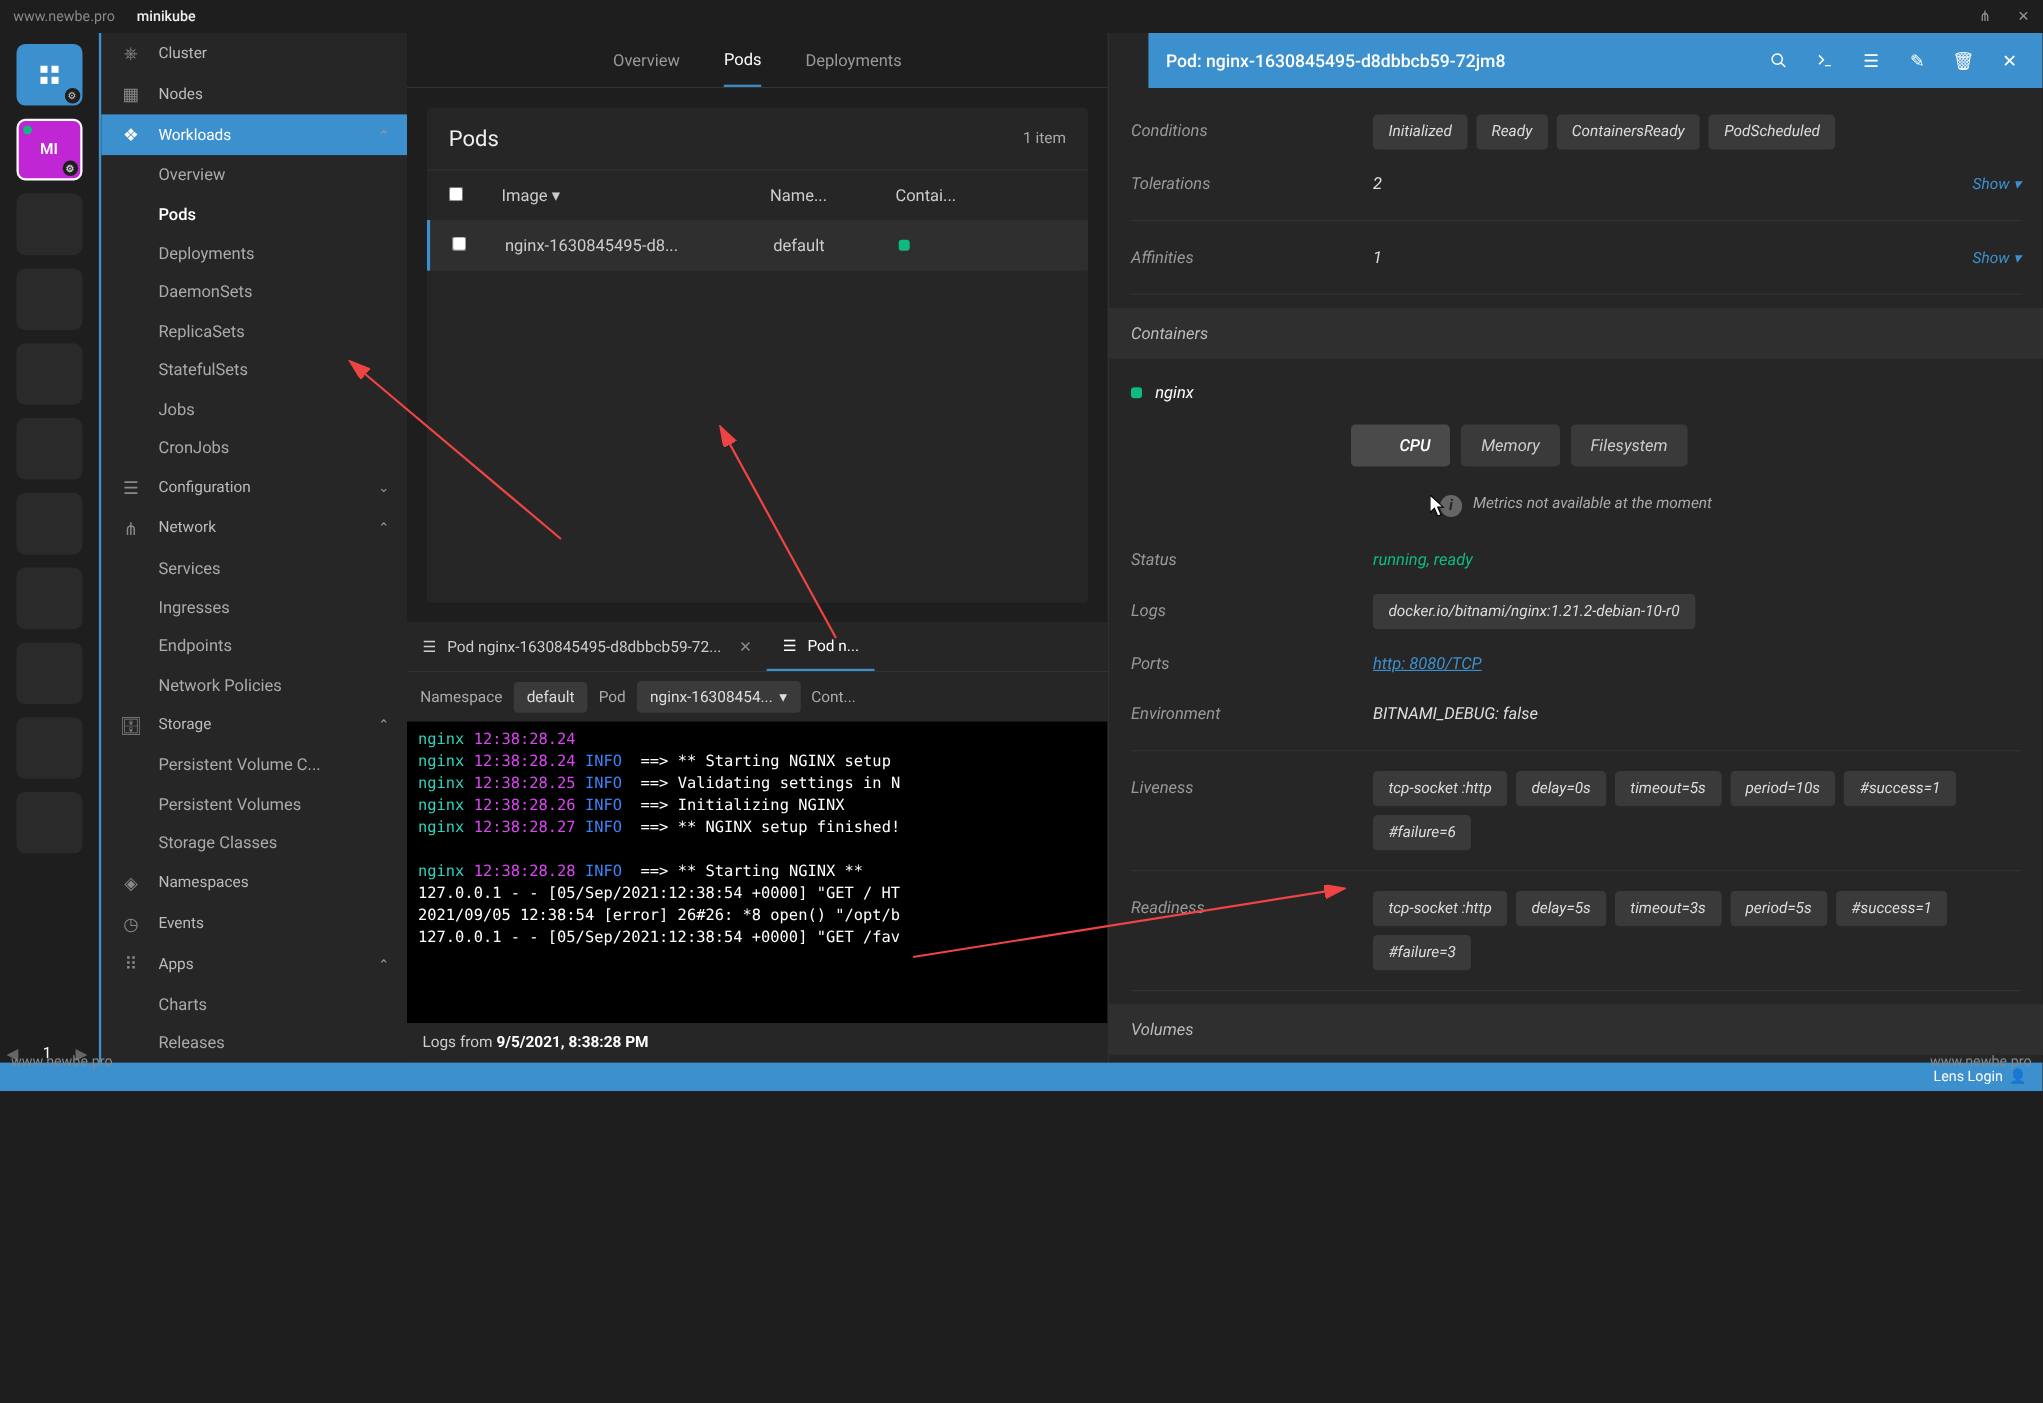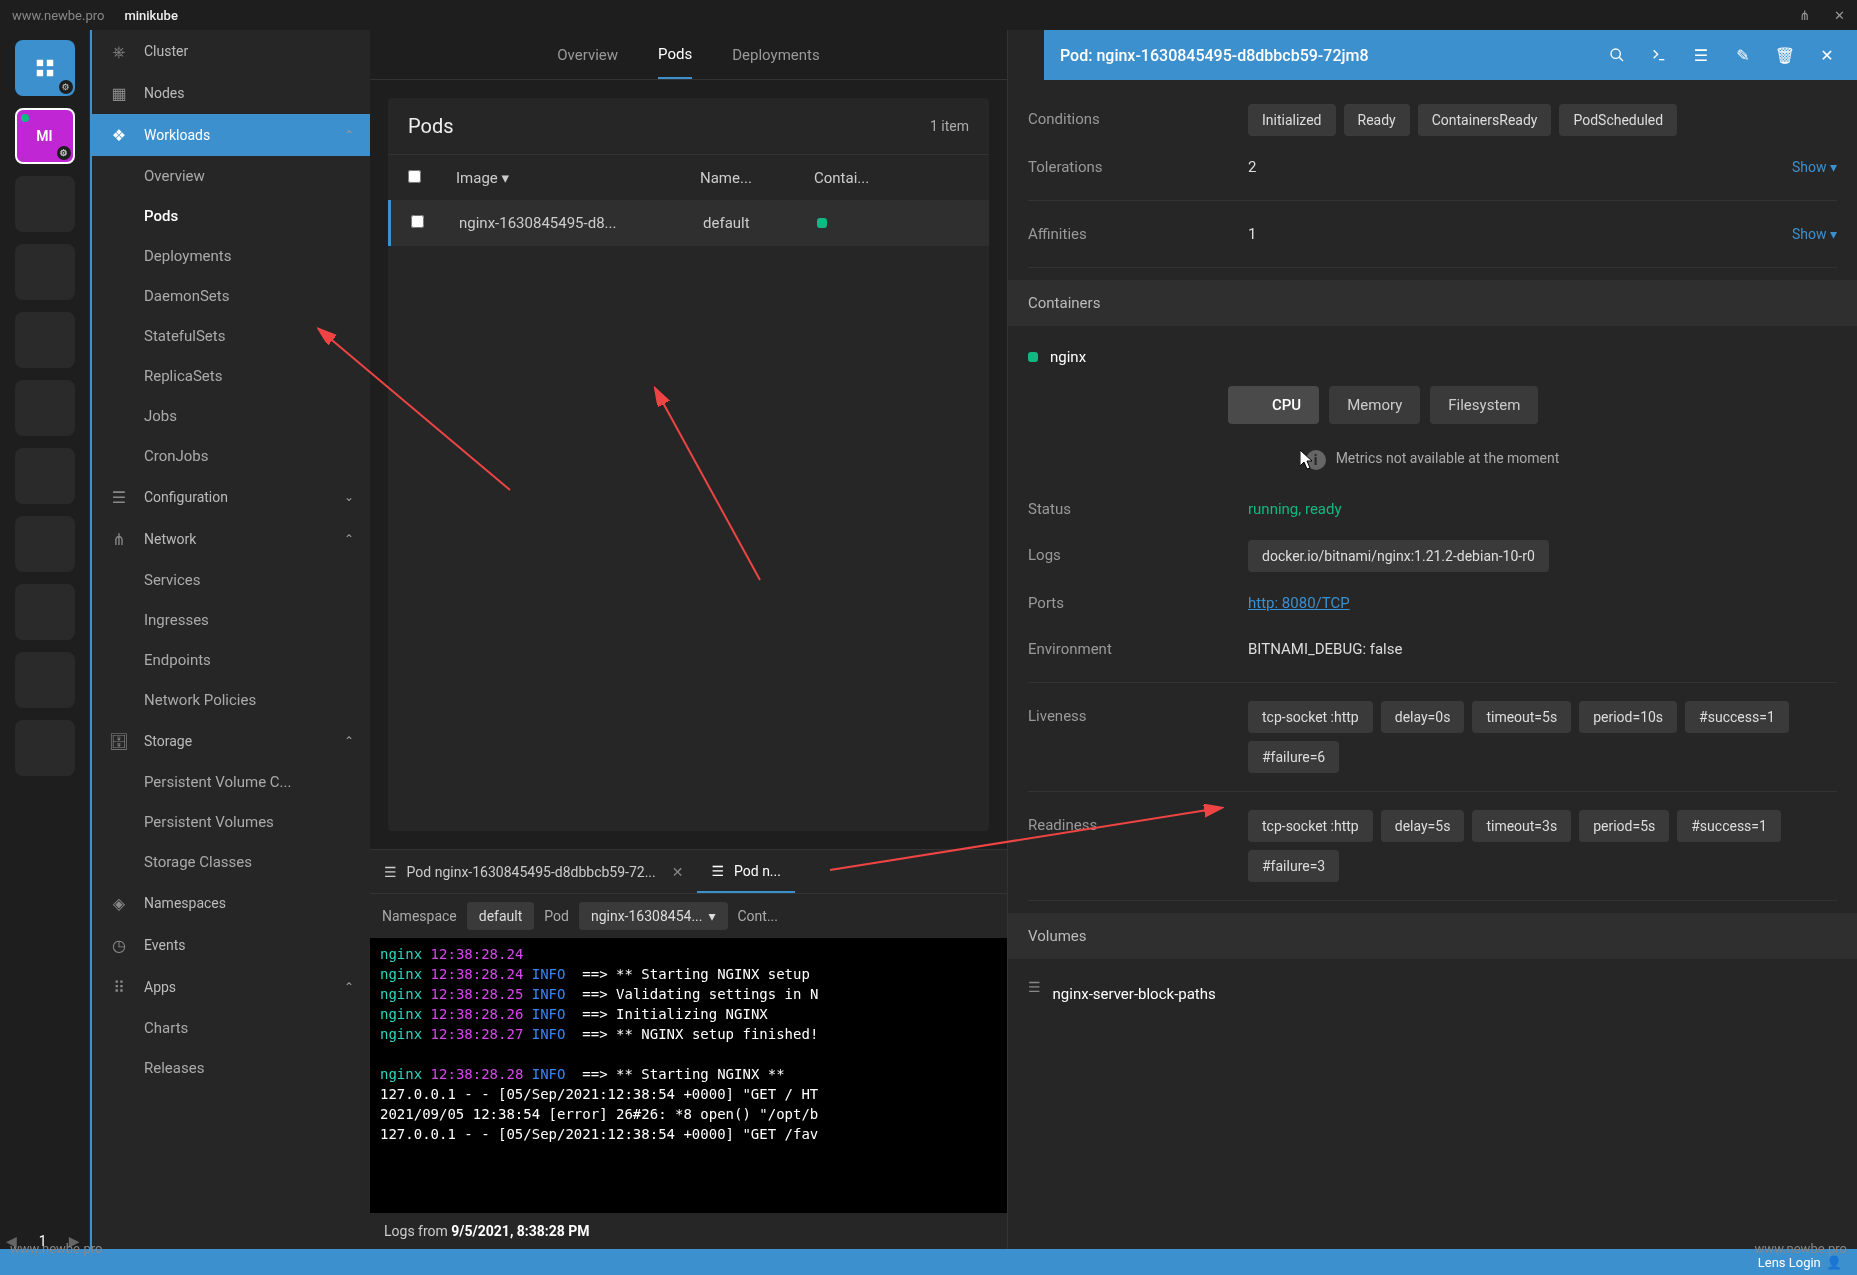--- a/index.html
+++ b/index.html
@@ -1,17 +1,17 @@
 <!DOCTYPE html>
 <html><head>
 <meta charset="utf-8">
 <style>
 * { margin: 0; padding: 0; box-sizing: border-box; }
 body { font-family: -apple-system, BlinkMacSystemFont, 'Segoe UI', Roboto, sans-serif; background: #1e1e1e; color: #ccc; overflow: hidden; font-size: 14px; }
-.app { display: flex; flex-direction: column; width: 1857px; height: 1275px; transform-origin: top left; position: relative; }
+.app { display: flex; flex-direction: column; width: 1857px; height: 992px; transform-origin: top left; position: relative; }
 .titlebar { height: 30px; background: #1e1e1e; display: flex; align-items: center; padding: 0 12px; color: #ccc; font-size: 13px; justify-content: space-between; }
 .titlebar-right { display: flex; gap: 24px; align-items: center; }
 .titlebar .tb-icon { color: #999; cursor: pointer; }
 
 .main { flex: 1; display: flex; min-height: 0; }
 
 .activity-bar { width: 90px; background: #1e1e1e; display: flex; flex-direction: column; align-items: center; padding-top: 10px; gap: 12px; border-right: 1px solid #2a2a2a; position: relative; }
 .act-item { width: 60px; height: 56px; border-radius: 8px; display: flex; align-items: center; justify-content: center; position: relative; cursor: pointer; }
 .act-item.blue { background: #3d90ce; color: #fff; }
 .act-item.purple { background: #c026d3; color: #fff; border: 2px solid #fff; font-weight: 600; font-size: 14px; }
@@ -59,21 +59,21 @@
 .log-ts { color: #d946ef; }
 .log-info { color: #3b82f6; }
 .log-white { color: #fff; }
 .term-footer { background: #262626; padding: 10px 14px; font-size: 14px; color: #ccc; }
 .term-footer b { color: #fff; }
 
 .details { width: 850px; background: #262626; display: flex; flex-direction: column; border-left: 1px solid #333; }
 .details-header { height: 50px; background: #3d90ce; color: #fff; display: flex; align-items: center; padding: 0 16px; gap: 14px; margin-left: 36px; }
 .details-header .title { flex: 1; font-size: 16px; font-weight: 500; }
 .d-icon { width: 28px; height: 28px; display: flex; align-items: center; justify-content: center; cursor: pointer; color: #fff; font-size: 16px; }
-.details-body { flex: 1; overflow-y: auto; padding: 16px 0; }
+.details-body { flex: 1; overflow-y: auto; padding: 16px 0; font-style: italic; }
 .drow { display: flex; padding: 8px 20px; align-items: flex-start; }
 .drow .dlabel { flex: 0 0 220px; color: #999; font-size: 15px; padding-top: 6px; }
 .drow .dval { flex: 1; display: flex; flex-wrap: wrap; gap: 8px; align-items: center; }
 .chip { background: #3a3a3a; color: #ddd; padding: 8px 14px; border-radius: 4px; font-size: 14px; }
 .val-text { color: #ddd; font-size: 15px; padding: 6px 0; }
 .link { color: #3d90ce; text-decoration: underline; cursor: pointer; }
 .show-link { color: #3d90ce; margin-left: auto; font-size: 14px; cursor: pointer; }
 .section-head { background: #2f2f2f; padding: 14px 20px; color: #bbb; font-size: 15px; margin: 12px 0; }
 .container-name { display: flex; align-items: center; gap: 12px; padding: 10px 20px; }
 .container-name .name { color: #fff; font-size: 15px; }
@@ -153,22 +153,22 @@
       </div>
       <div class="side-item active">
         <span class="si-icon">❖</span>
         <span>Workloads</span>
         <span class="chevron">⌃</span>
       </div>
       <div class="side-sub">Overview</div>
       <div class="side-sub active">Pods</div>
       <div class="side-sub">Deployments</div>
       <div class="side-sub">DaemonSets</div>
+      <div class="side-sub">ReplicaSets</div>
       <div class="side-sub">StatefulSets</div>
-      <div class="side-sub">ReplicaSets</div>
       <div class="side-sub">Jobs</div>
       <div class="side-sub">CronJobs</div>
 
       <div class="side-item">
         <span class="si-icon">☰</span>
         <span>Configuration</span>
         <span class="chevron">⌄</span>
       </div>
 
       <div class="side-item">

